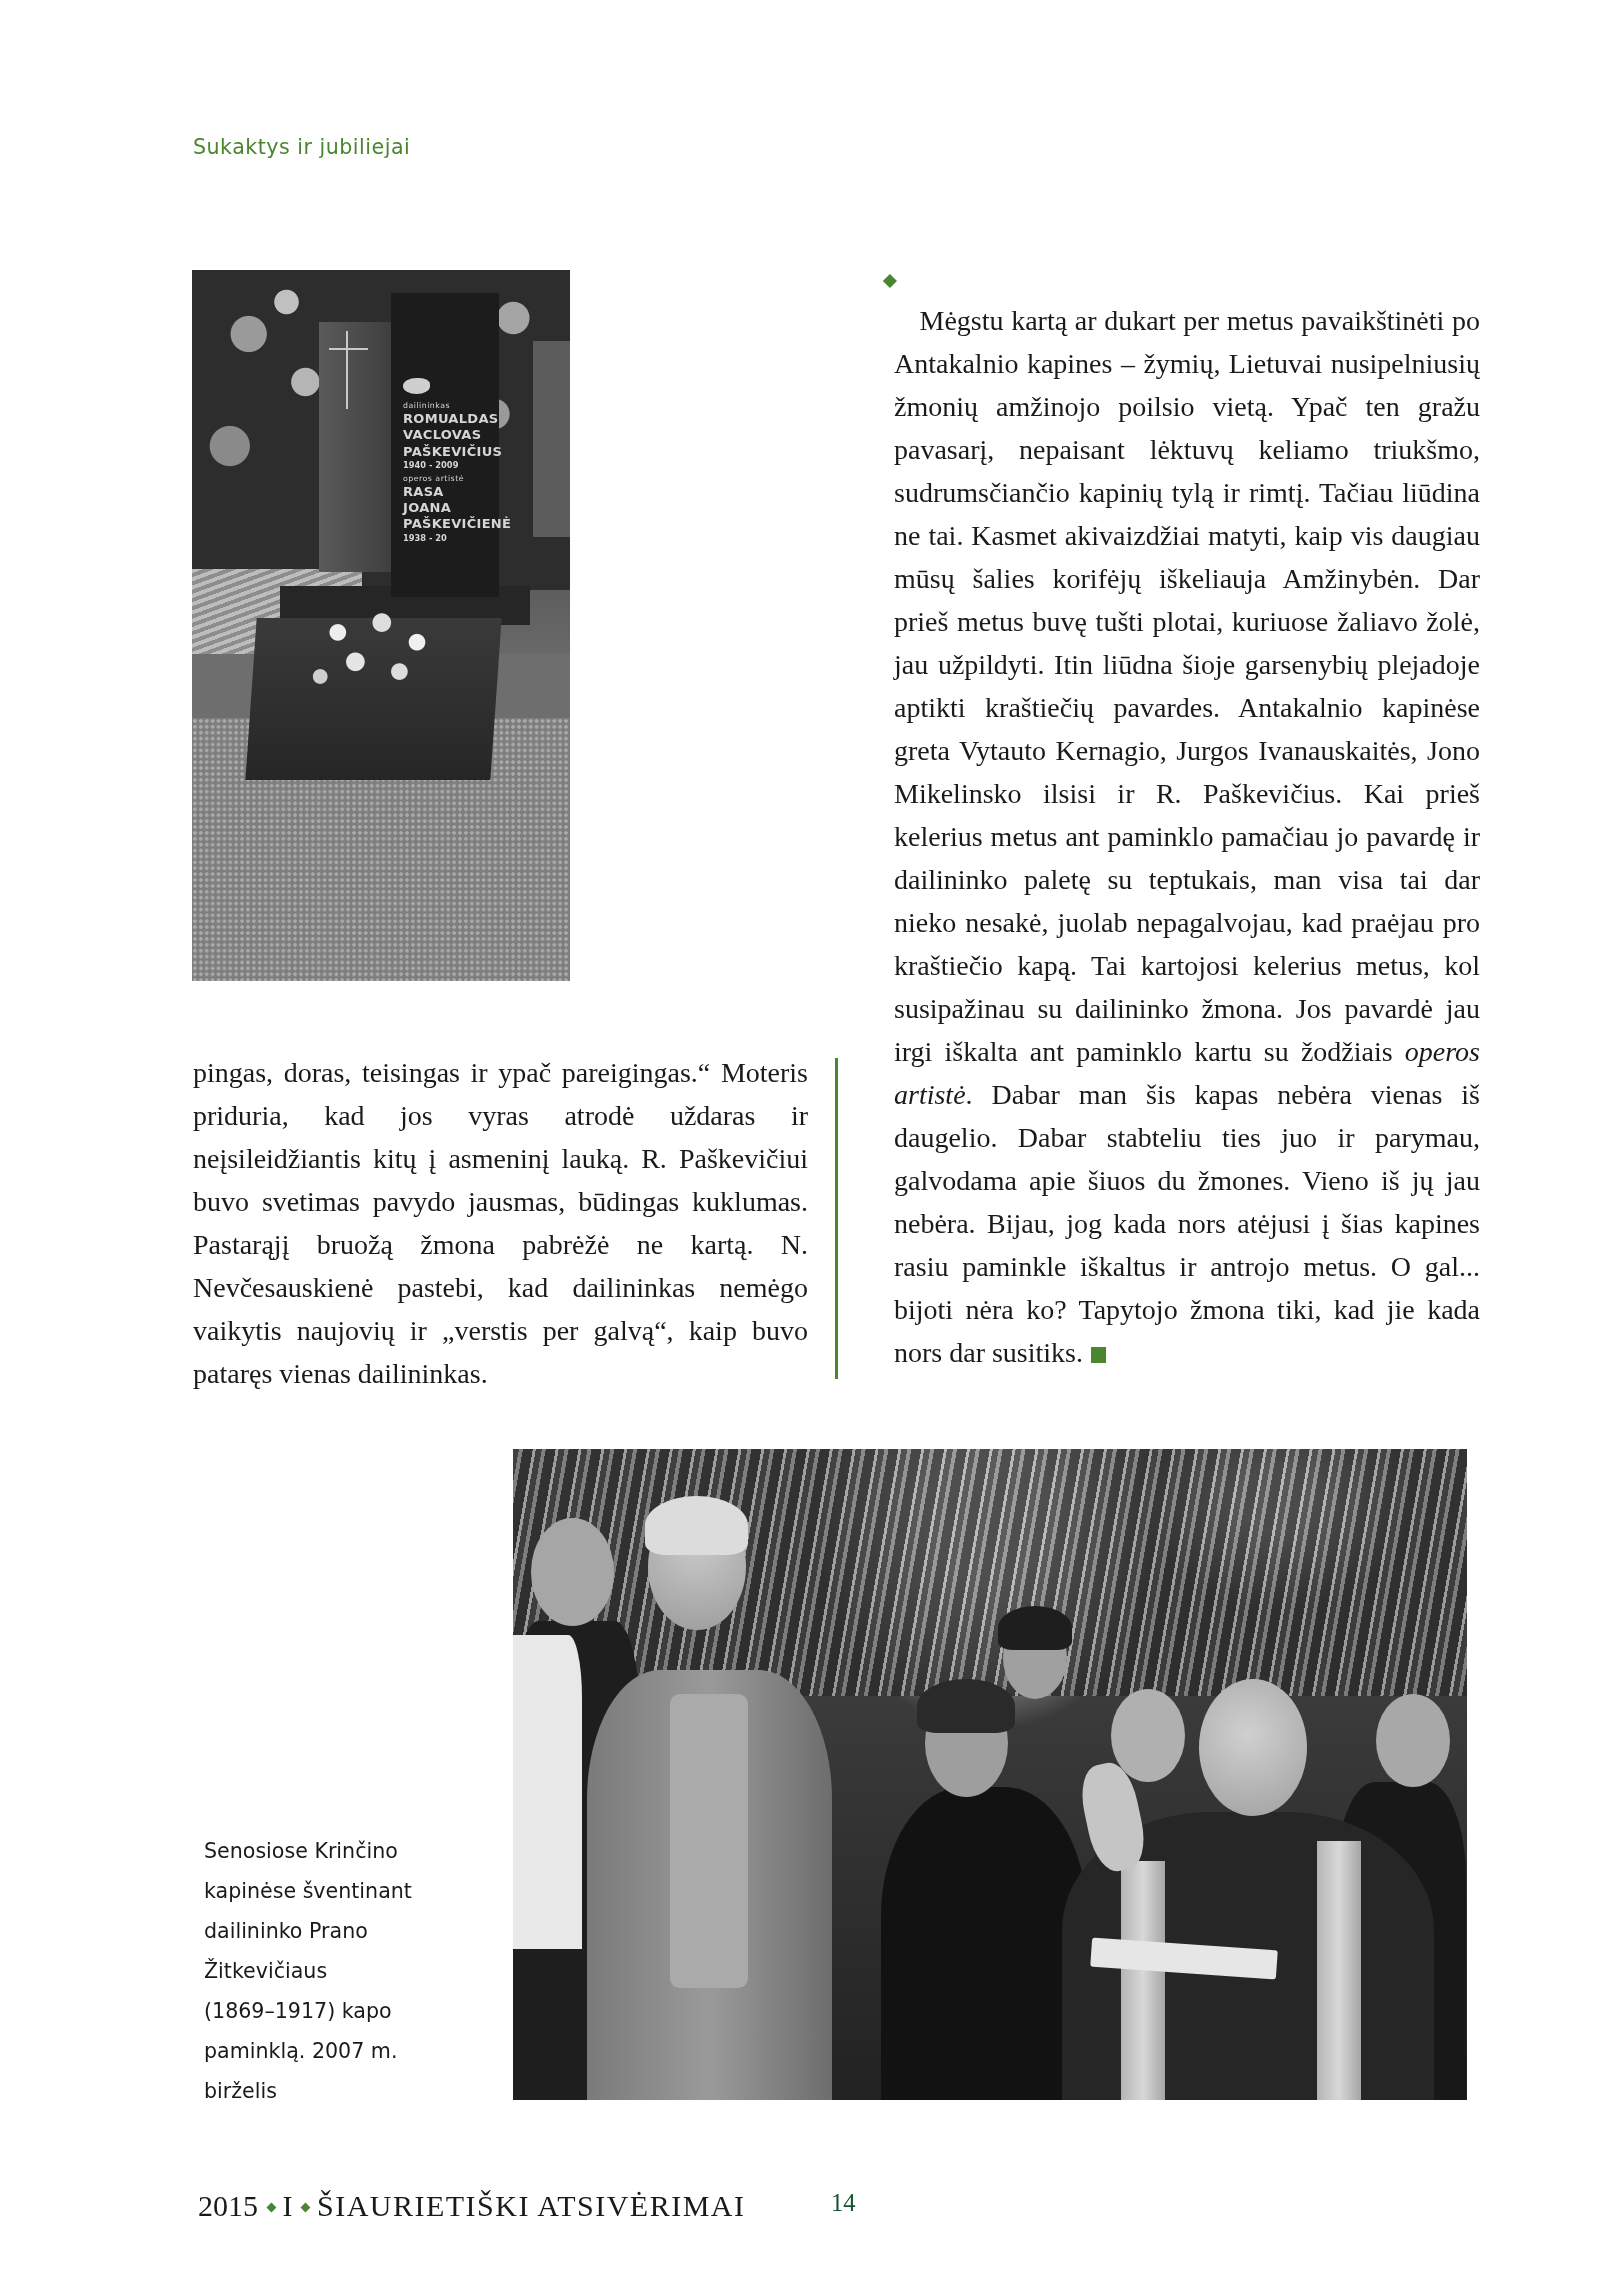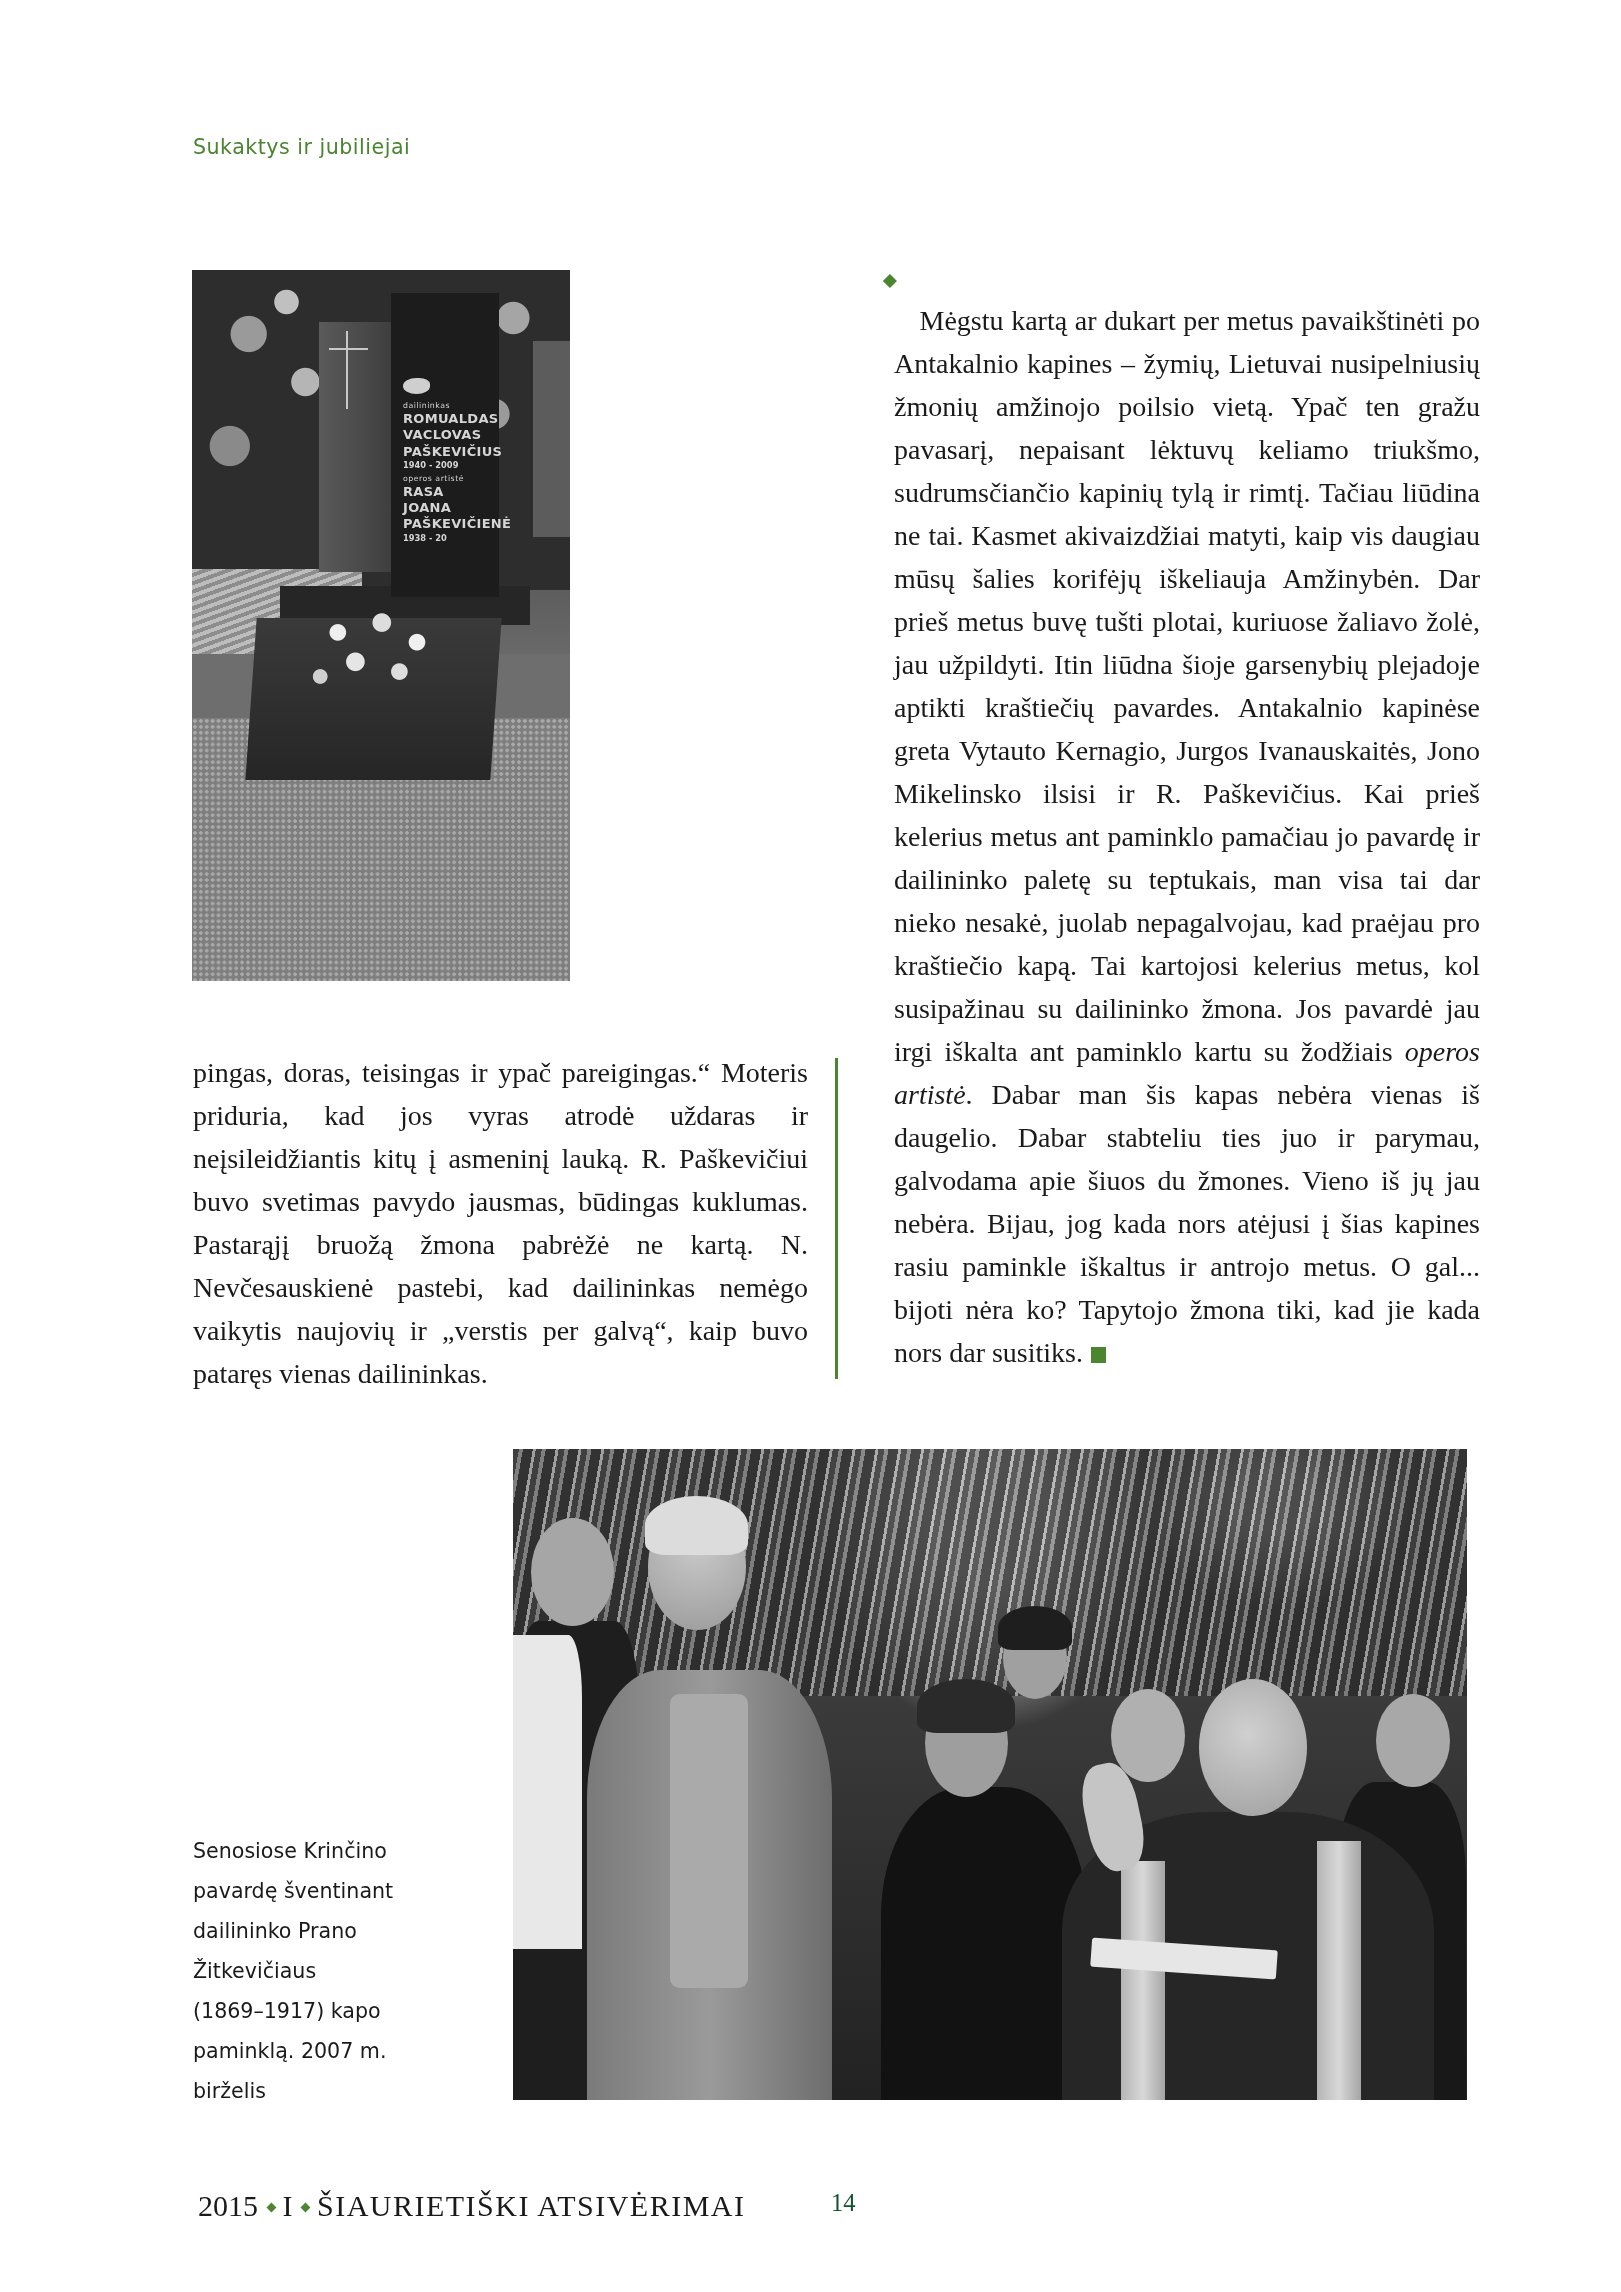--- a/index.html
+++ b/index.html
@@ -78,21 +78,21 @@
   .h-woman3 { left: 598px; top: 240px; width: 74px; height: 93px; background: #b0b0b0; }
   .p-priest { left: 549px; top: 363px; width: 372px; height: 294px; background: #262626; border-radius: 40% 40% 0 0; }
   .h-priest { left: 686px; top: 230px; width: 108px; height: 137px; background: radial-gradient(circle at 45% 40%, #d0d0d0, #9e9e9e); }
   .stole-l { left: 608px; top: 412px; width: 44px; height: 245px; background: linear-gradient(90deg, #b5b5b5, #d8d8d8, #a5a5a5); border-radius: 0; }
   .stole-r { left: 804px; top: 392px; width: 44px; height: 265px; background: linear-gradient(90deg, #b5b5b5, #d8d8d8, #a5a5a5); border-radius: 0; }
   .book { left: 578px; top: 495px; width: 186px; height: 29px; background: #e6e6e6; transform: rotate(4deg); border-radius: 2.9px; }
   .hand { left: 573px; top: 314px; width: 54px; height: 108px; background: #c5c5c5; border-radius: 40%; transform: rotate(-12deg); }
   .h-woman4 { left: 863px; top: 245px; width: 74px; height: 93px; background: #a8a8a8; }
   .p-woman4 { left: 823px; top: 333px; width: 130px; height: 323px; background: #181818; border-radius: 30% 30% 0 0; }
 
-  .caption { position: absolute; left: 193px; top: 1831px; width: 284px; font-family: "DejaVu Sans", sans-serif; font-size: 20.6px; line-height: 40px; color: #1a1a1a; }
+  .caption { position: absolute; left: 204px; top: 1831px; width: 284px; font-family: "DejaVu Sans", sans-serif; font-size: 20.6px; line-height: 40px; color: #1a1a1a; }
   .caption div { white-space: nowrap; }
 
   .footer { position: absolute; left: 198px; top: 2189px; font-family: "Liberation Serif", serif; font-size: 30px; color: #1a1a1a; white-space: nowrap; }
   .footer .fdia { display: inline-block; width: 6.9px; height: 6.9px; background: #4a8530; transform: rotate(45deg); margin: 0 7.8px 3.9px 9.8px; vertical-align: middle; }
   .footer .journal { letter-spacing: 1.5px; }
   .page-num { position: absolute; left: 831px; top: 2189px; font-family: "Liberation Serif", serif; font-size: 24.5px; color: #14532d; }
 </style>
 </head>
 <body>
 
@@ -156,21 +156,21 @@
   <div class="person p-priest"></div>
   <div class="person stole-l"></div>
   <div class="person stole-r"></div>
   <div class="head h-priest"></div>
   <div class="person hand"></div>
   <div class="person book"></div>
 </div>
 
 <div class="caption">
   <div>Senosiose Krinčino</div>
-  <div>pavardę šventinant</div>
+  <div>kapinėse šventinant</div>
   <div>dailininko Prano</div>
   <div>Žitkevičiaus</div>
   <div>(1869–1917) kapo</div>
   <div>paminklą. 2007 m.</div>
   <div>birželis</div>
 </div>
 
 <div class="footer">
   <span>2015</span><span class="fdia"></span><span>I</span><span class="fdia"></span><span class="journal">ŠIAURIETIŠKI ATSIVĖRIMAI</span>
 </div>

